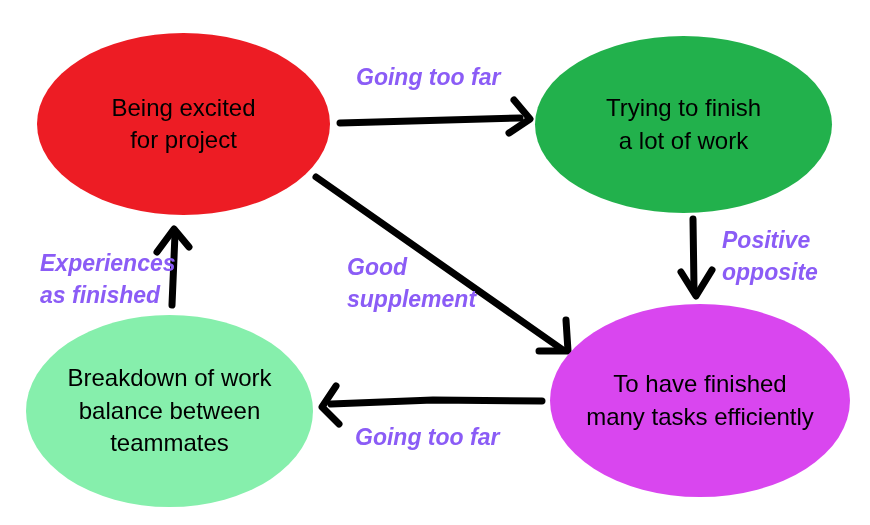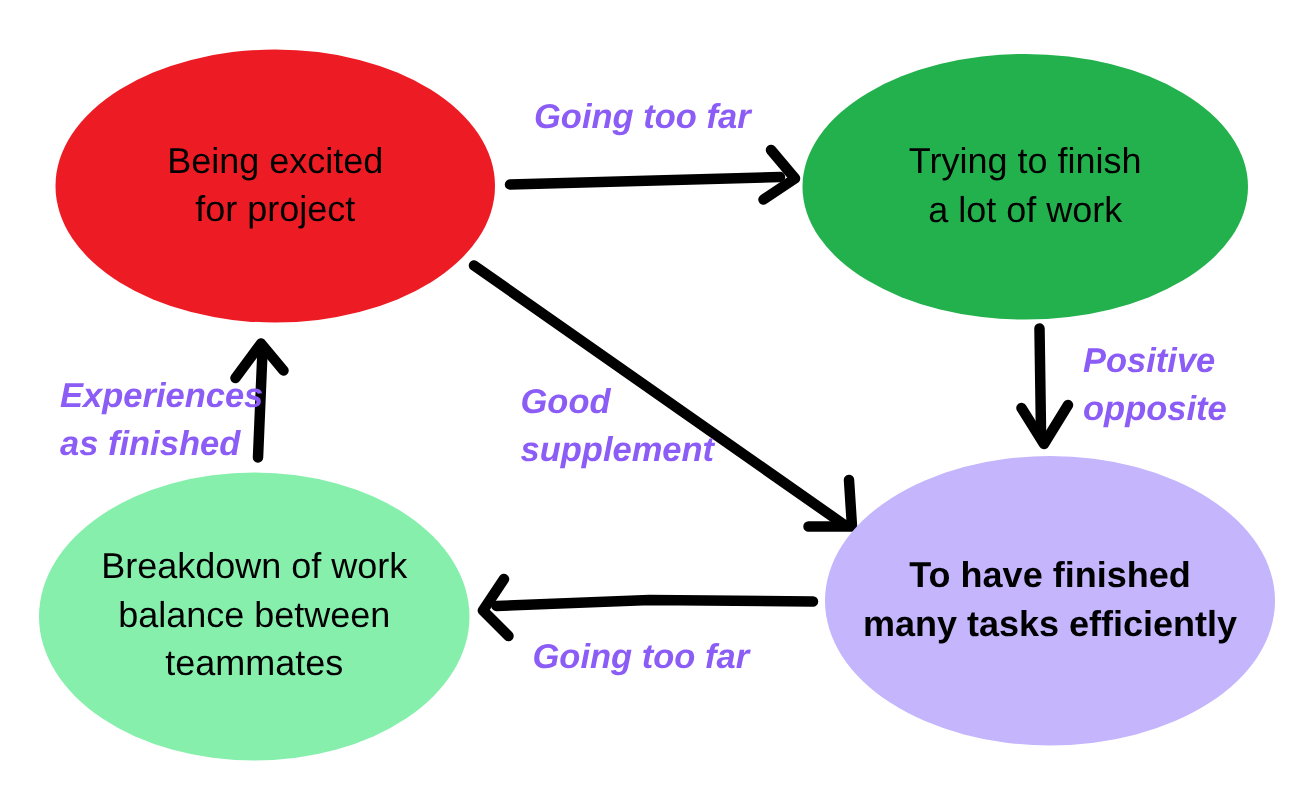--- a/index.html
+++ b/index.html
@@ -84,21 +84,21 @@
   <div class="node node-excited" style="background-color: rgb(237, 28, 36);">
     <div class="node-text">Being excited
 for project</div>
   </div>
 
   <div class="node node-finish-work" style="background-color: rgb(34, 177, 76);">
     <div class="node-text">Trying to finish
 a lot of work</div>
   </div>
 
-  <div class="node node-finished-tasks" style="background-color: #c4b5fd; font-weight: bold;">
+  <div class="node node-finished-tasks" style="background-color: #d946ef;">
     <div class="node-text">To have finished
 many tasks efficiently</div>
   </div>
 
   <div class="node node-work-breakdown" style="background-color: #86efac;">
     <div class="node-text">Breakdown of work
 balance between
 teammates</div>
   </div>
 

